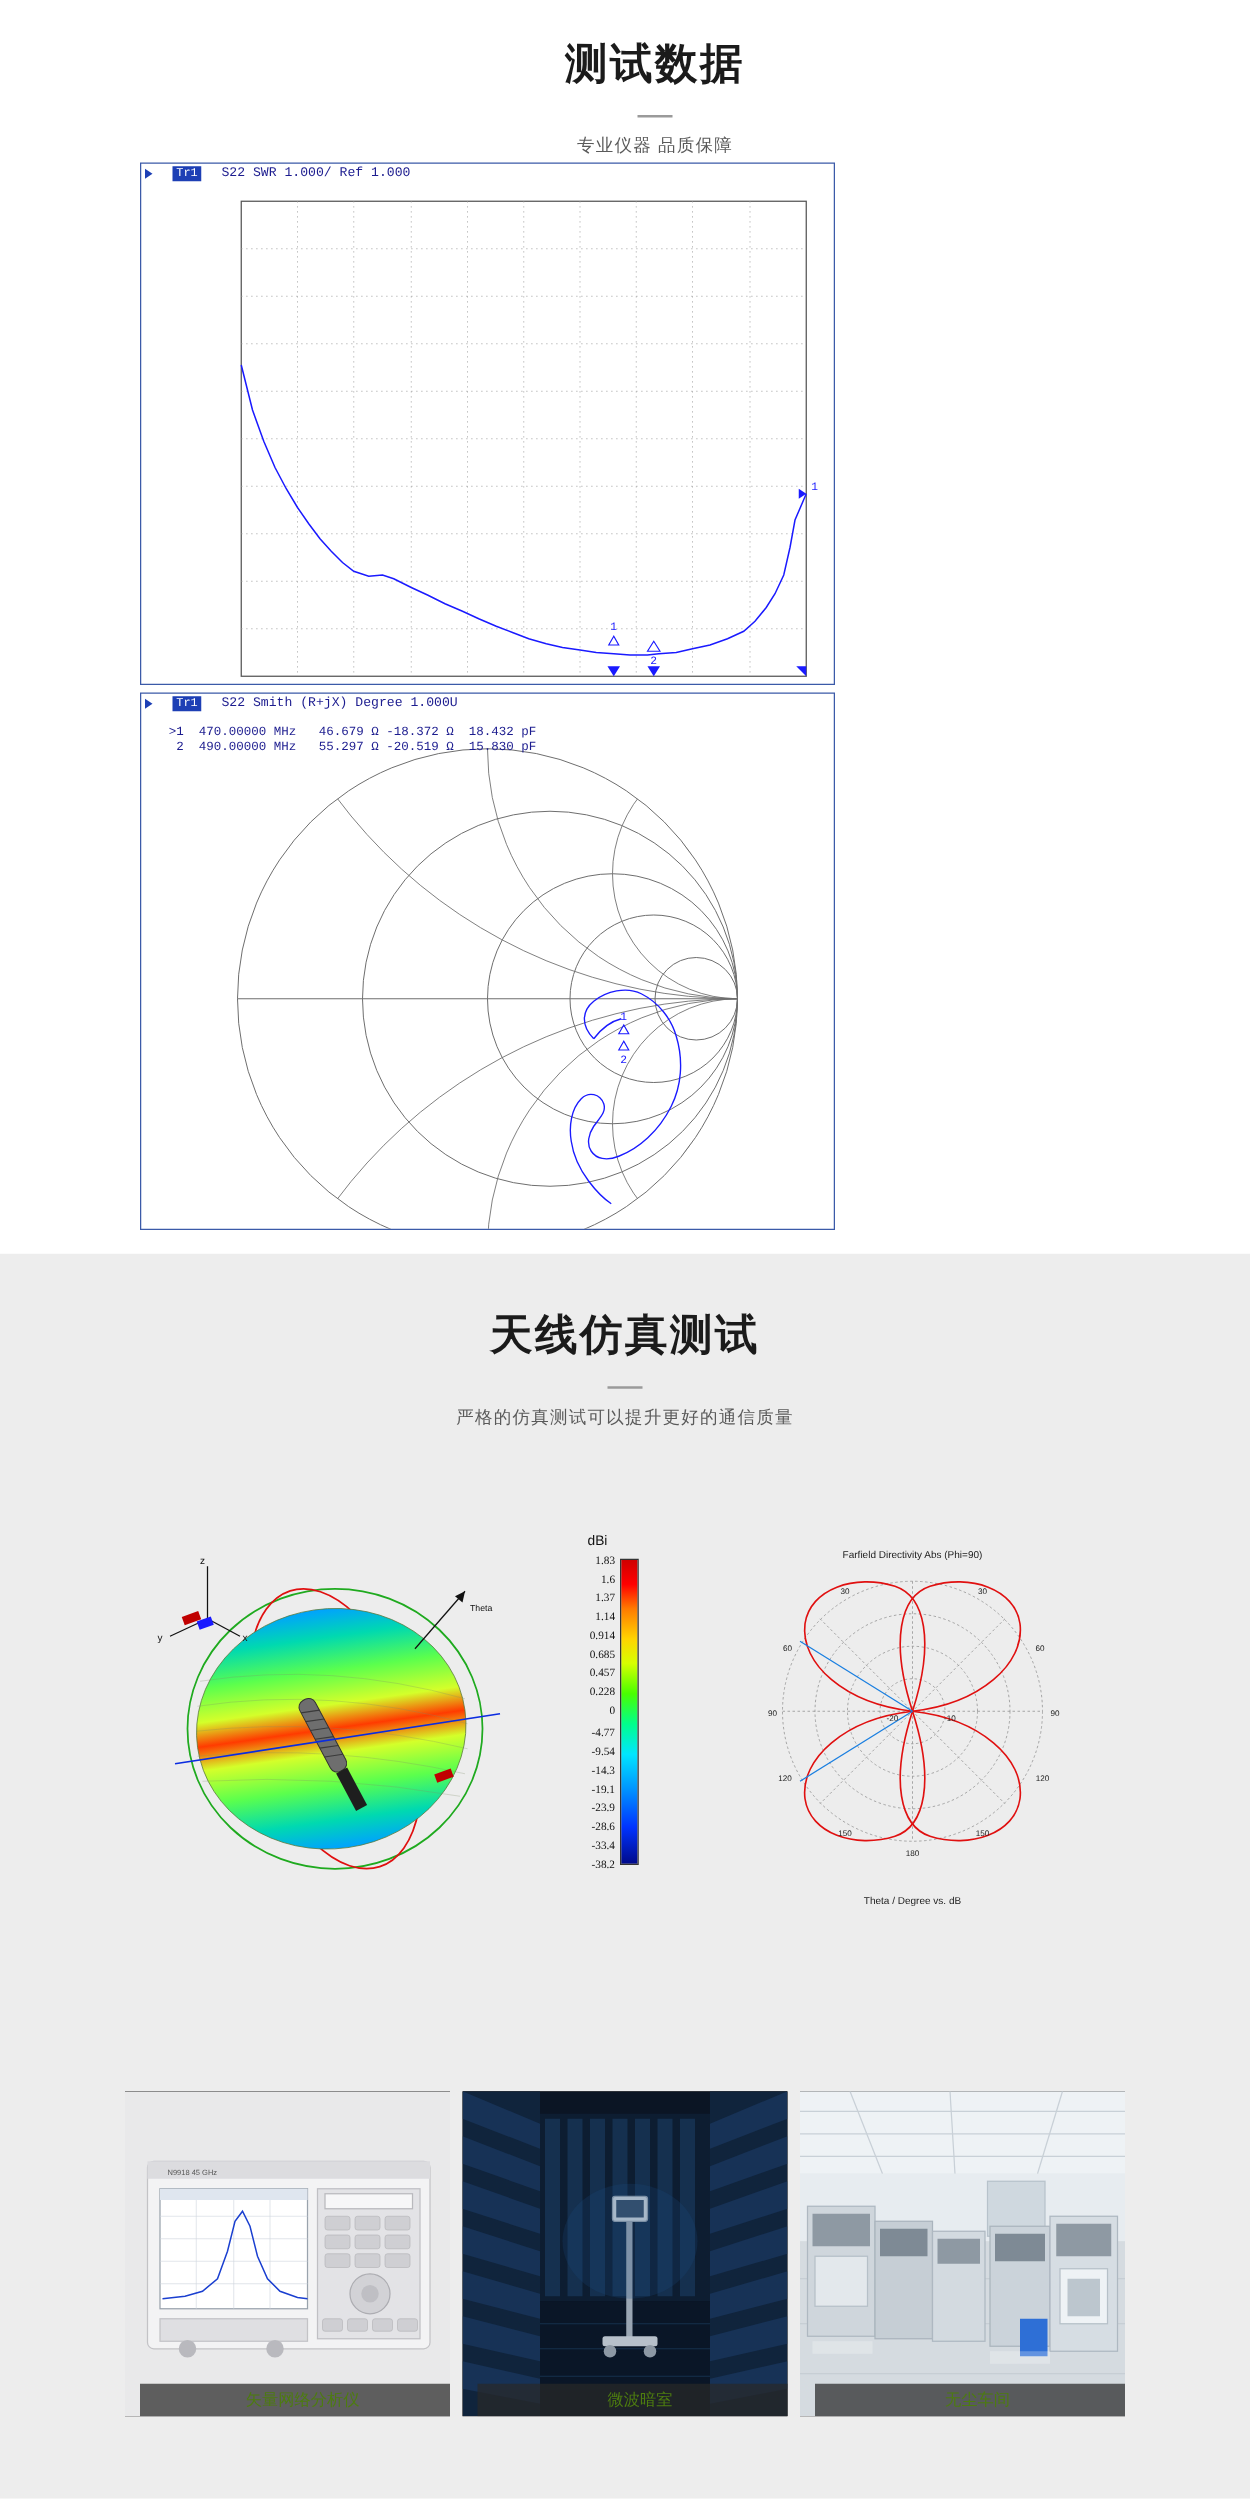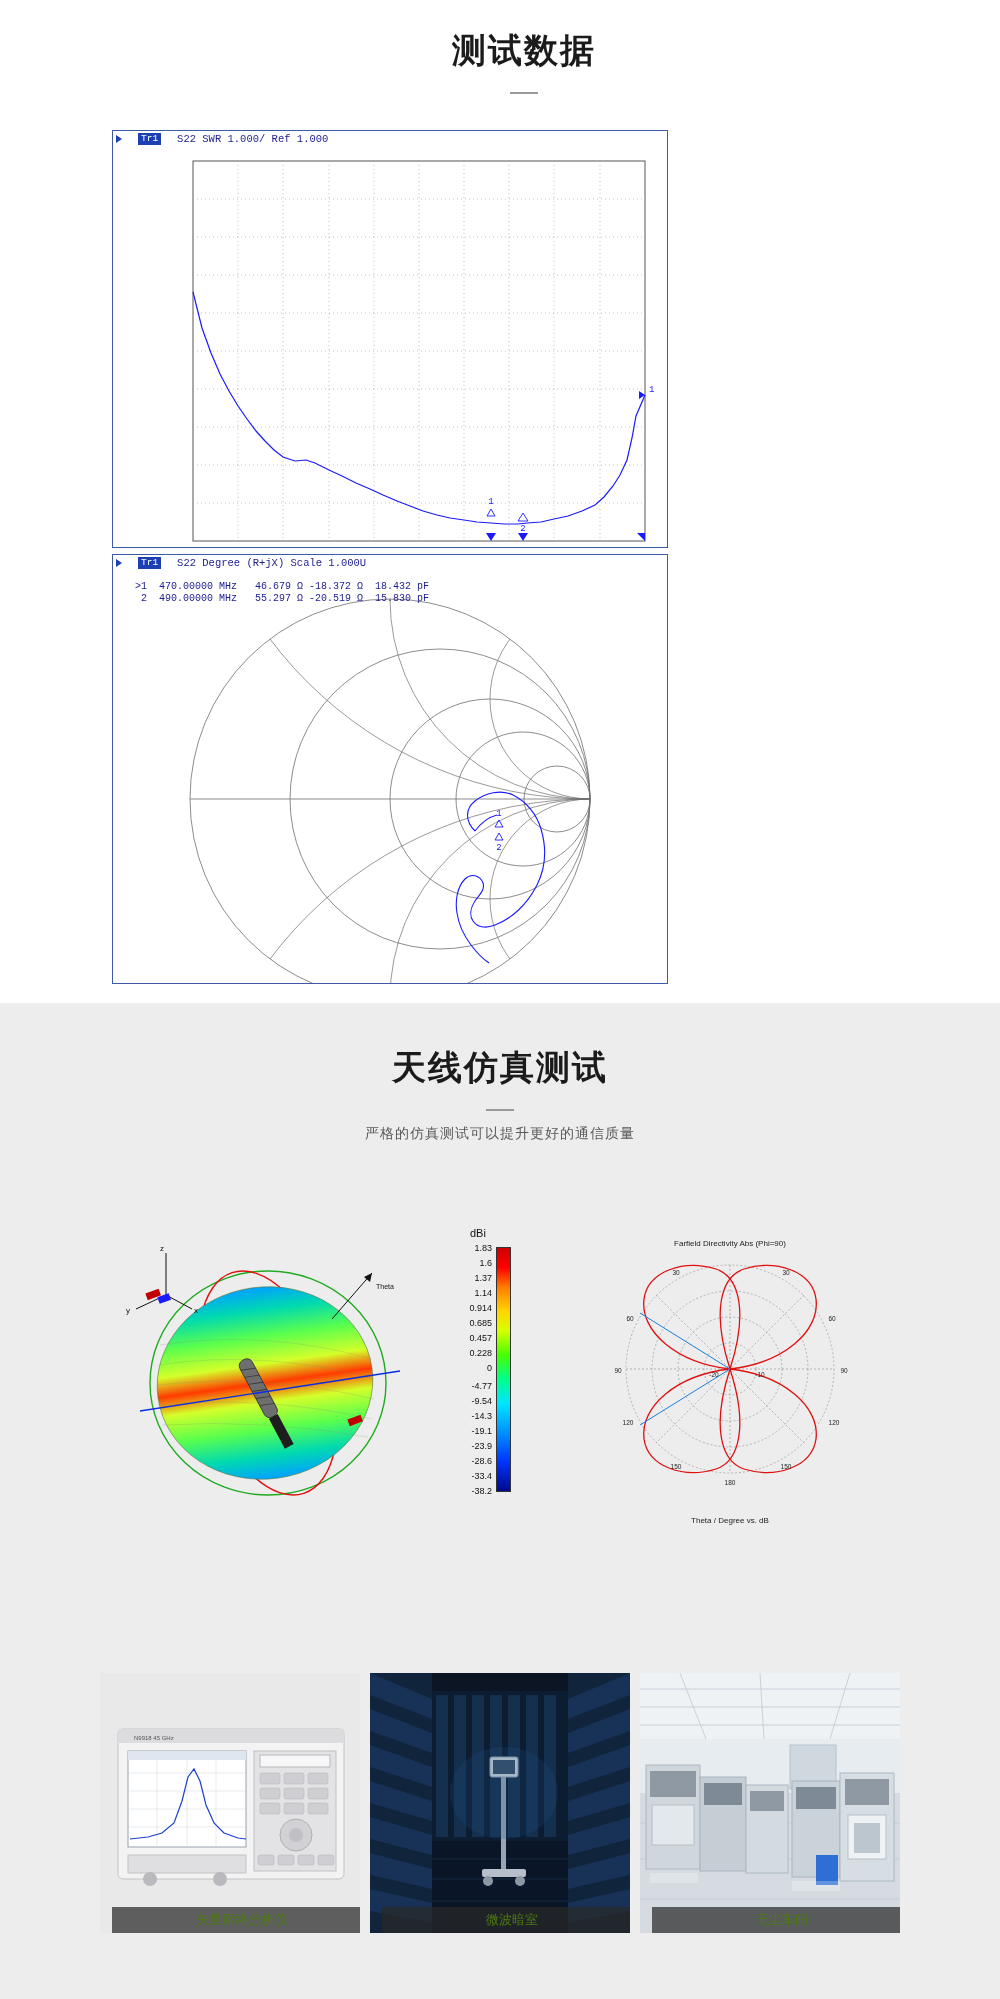--- a/index.html
+++ b/index.html
@@ -81,21 +81,21 @@
   .cb-title { position:absolute; left:30px; top:-14px; font-size:11px; }
   .cb-strip {
     position:absolute; left:56px; top:6px; width:15px; height:245px;
     border:1px solid #333;
     background:linear-gradient(to bottom,
       #cf0000 0%, #ff0000 8%, #ff7a00 16%, #ffd400 26%, #d7ff00 34%,
       #49ff00 44%, #00ff8c 54%, #00e5ff 64%, #0090ff 76%, #0033ff 88%, #000a8a 100%);
   }
   .cb-ticks { position:absolute; left:6px; top:0; width:46px; height:258px; }
   .cb-ticks div { position:absolute; right:0; text-align:left;
-    font-family:Liberation Sans, sans-serif; font-size:9px; }
+    font-family:Liberation Serif, serif; font-size:9px; }
   .polar-box { position:absolute; left:580px; top:10px; width:300px; height:280px; }
   .polar-caption {
     position:absolute; width:100%; text-align:center; bottom:-2px;
     font-size:8px; color:#222;
   }
   .polar-title {
     position:absolute; width:100%; text-align:center; top:-4px;
     font-size:8px; color:#222;
   }
 
@@ -113,20 +113,21 @@
   svg { display:block; }
 </style>
 </head>
 <body>
 
 <section class="sec1">
 
   <div class="title-block">
     <div class="title-main">测试数据</div>
     <div class="title-rule"></div>
+    <div class="title-sub">专业仪器 品质保障</div>
   </div>
 
   <div class="vna-panel vna-top">
     <div class="vna-header">
       <span class="tri"></span>
       <span class="tr-badge">Tr1</span>
       <span>S22 SWR 1.000/ Ref 1.000</span>
     </div>
 
     <div class="cart-wrap plot-area">
@@ -185,21 +186,21 @@
         <polygon points="532,248 526,244 526,252" fill="#1a1aff"></polygon>
         <text x="536" y="245" font-family="Liberation Mono, monospace" font-size="9" fill="#1a1aff">1</text>
       </svg>
     </div>
   </div>
 
   <div class="vna-panel vna-bottom">
     <div class="vna-header">
       <span class="tri"></span>
       <span class="tr-badge">Tr1</span>
-      <span>S22 Degree (R+jX) Scale 1.000U</span>
+      <span>S22 Smith (R+jX) Degree 1.000U</span>
     </div>
 
     <div class="smith-wrap plot-area">
       <div class="smith-readout"><span>&gt;1  470.00000 MHz   46.679 Ω -18.372 Ω  18.432 pF</span>
 <span> 2  490.00000 MHz   55.297 Ω -20.519 Ω  15.830 pF</span></div>
 
       <svg width="556" height="412" viewBox="0 0 556 412">
         <g stroke="#6e6e6e" fill="none" stroke-width="0.8">
 
           <circle cx="277" cy="228" r="200"></circle>

